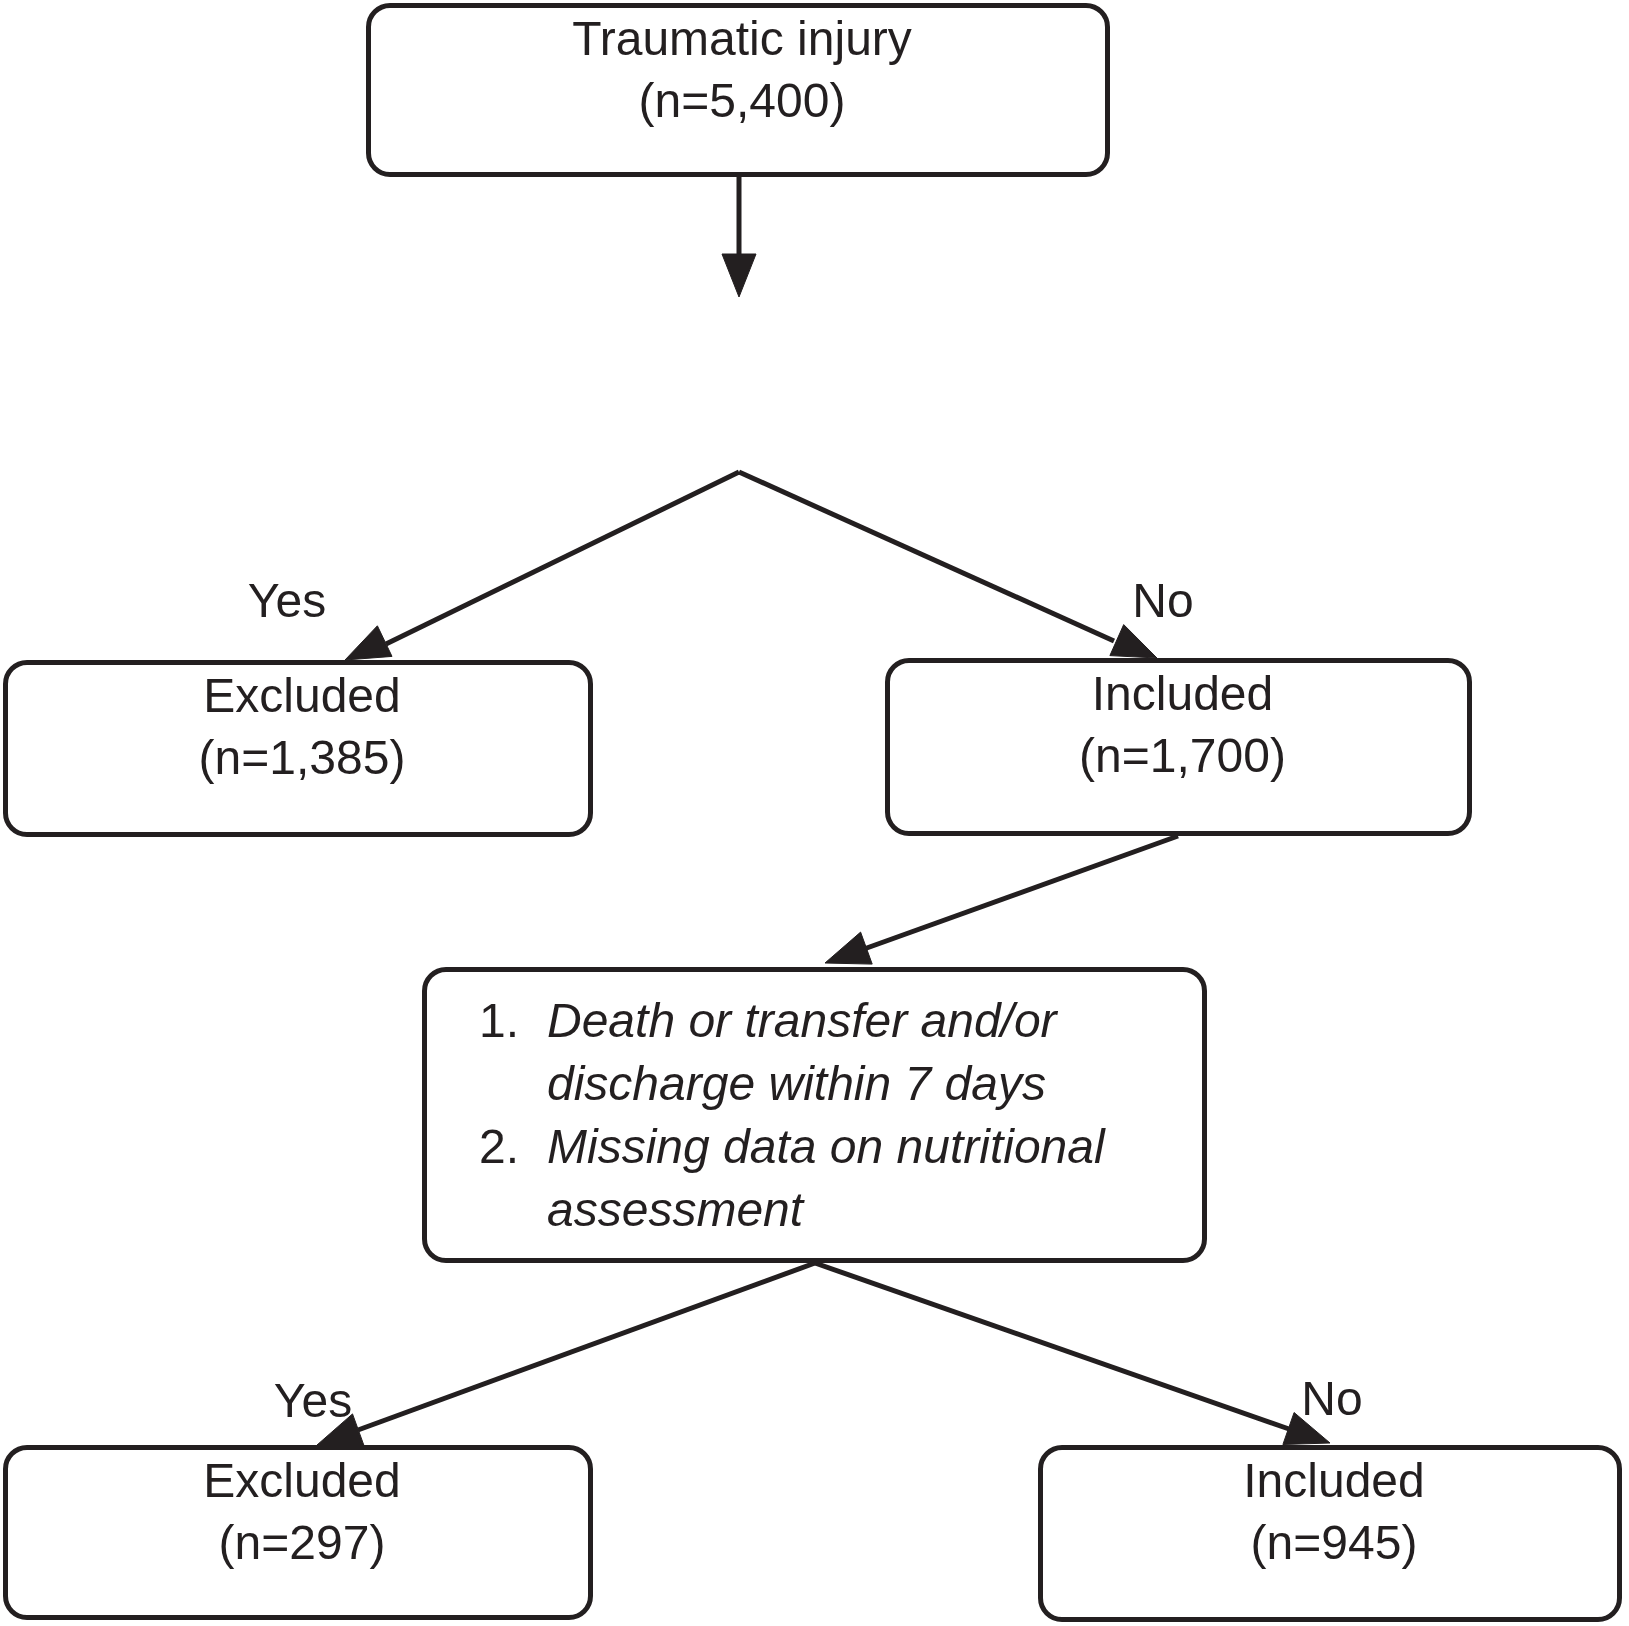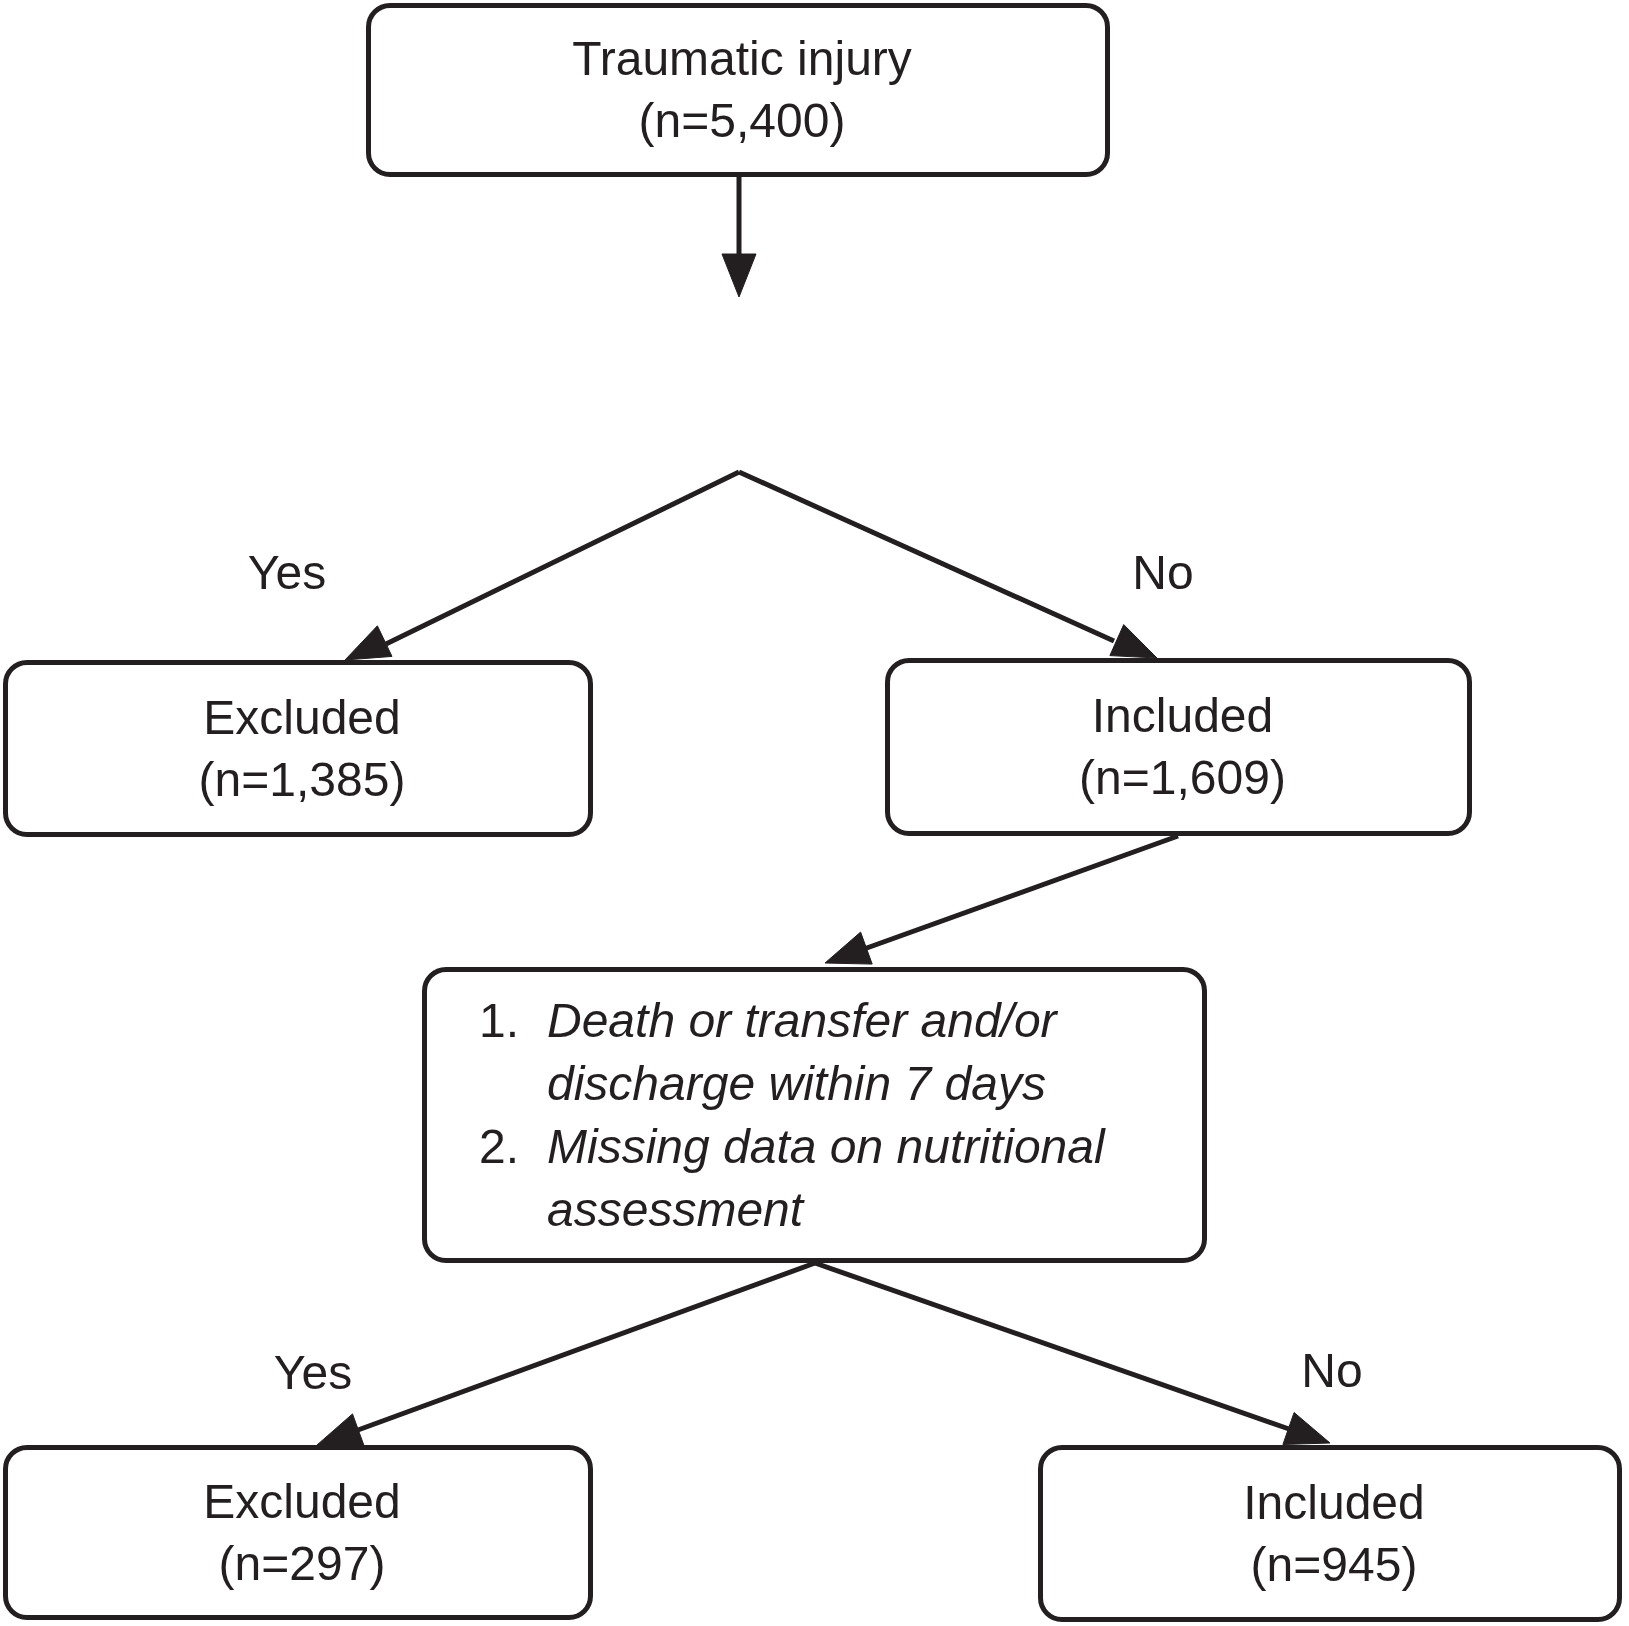--- a/index.html
+++ b/index.html
@@ -29,21 +29,21 @@
   }
   .node {
     position: absolute;
     box-sizing: border-box;
     background: #ffffff;
     border: 5px solid #231f20;
     border-radius: 24px;
     display: flex;
     flex-direction: column;
     align-items: center;
-    justify-content: center;
+    justify-content: flex-start;
     text-align: center;
     font-size: 48px;
     line-height: 62px;
     padding-left: 8px;
   }
   #box-traumatic { left: 366px; top: 3px;    width: 744px; height: 174px; }
   #box-mild      { left: 366px; top: 302px;  width: 746px; height: 170px; }
   #box-excluded1 { left: 3px;   top: 660px;  width: 590px; height: 177px; }
   #box-included1 { left: 885px; top: 658px;  width: 587px; height: 178px; }
   #box-criteria  { left: 422px; top: 967px;  width: 785px; height: 296px;
@@ -56,20 +56,21 @@
     line-height: 63px;
   }
   .criteria-item .num { flex: 0 0 68px; width: 68px; }
   .criteria-item .txt { flex: 1; font-style: italic; }
   .edge-label {
     position: absolute;
     width: 200px;
     text-align: center;
     font-size: 48px;
     line-height: 62px;
+    margin-top: 28px;
   }
   #label-yes1 { left: 187px;  top: 542px; }
   #label-no1  { left: 1063px; top: 542px; }
   #label-yes2 { left: 213px;  top: 1342px; }
   #label-no2  { left: 1232px; top: 1340px; }
 </style>
 </head>
 <body>
 
 <div class="canvas">
@@ -104,21 +105,21 @@
   <div class="edge-label" id="label-yes1">Yes</div>
   <div class="edge-label" id="label-no1">No</div>
 
   <div class="node" id="box-excluded1">
     <div>Excluded</div>
     <div>(n=1,385)</div>
   </div>
 
   <div class="node" id="box-included1">
     <div>Included</div>
-    <div>(n=1,609)</div>
+    <div>(n=1,700)</div>
   </div>
 
   <div class="node" id="box-criteria">
     <div class="criteria-item">
       <span class="num">1.</span>
       <span class="txt">Death or transfer and/or discharge within 7 days</span>
     </div>
     <div class="criteria-item">
       <span class="num">2.</span>
       <span class="txt">Missing data on nutritional assessment</span>

